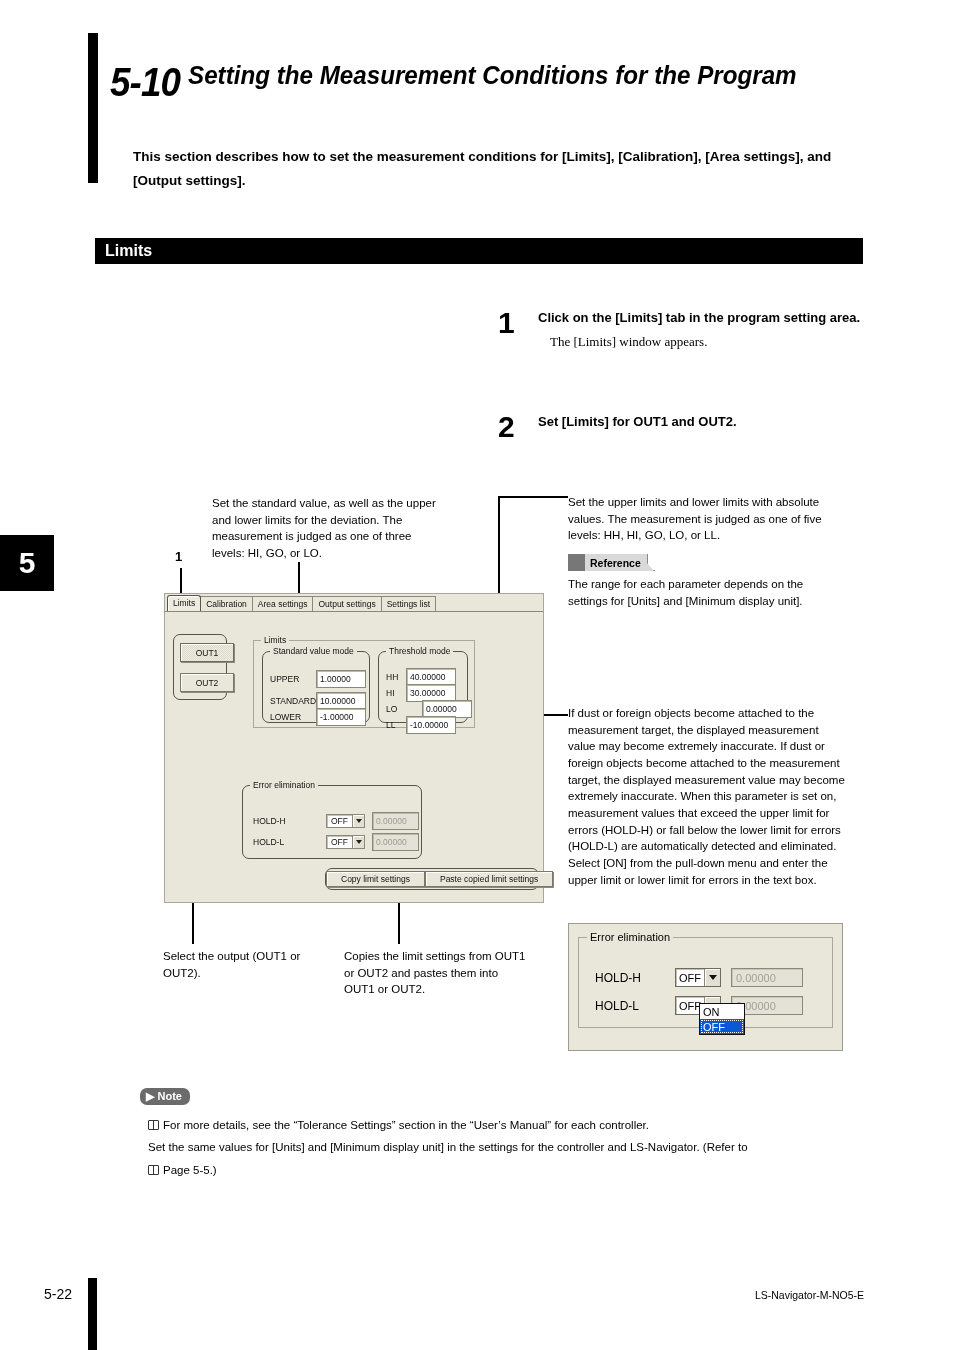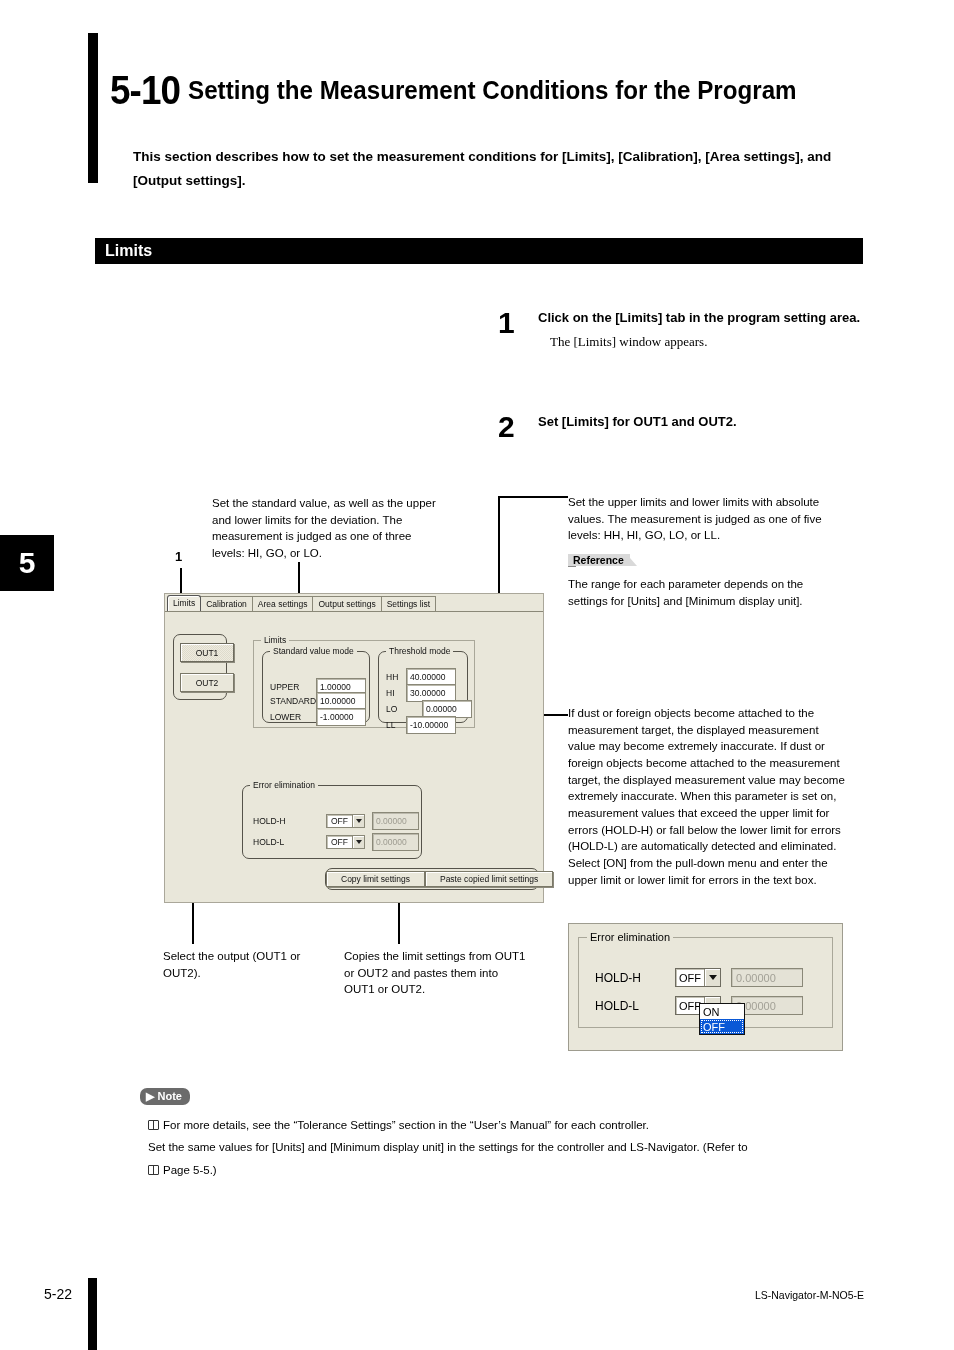--- a/index.html
+++ b/index.html
@@ -22,23 +22,23 @@
     display:flex; align-items:center; justify-content:center;
     font-family:"Liberation Sans", sans-serif;
   }
 
   
   .head-bar {
     position:absolute; left:88px; top:33px;
     width:10px; height:150px; background:#000;
   }
   .title-row {
-    position:absolute; left:110px; top:68px;
+    position:absolute; left:110px; top:60px;
     width:790px;
-    display:flex; align-items:center;
+    display:flex; align-items:flex-start;font-style:italic;
   }
   .title-num {
     font-size:40px; font-weight:bold; letter-spacing:-1px;
     font-family:"Liberation Sans", sans-serif;
     transform: scaleX(0.92);
     transform-origin: left bottom;
   }
   .title-text {
     font-size:26px; font-weight:bold; margin-left:2px;
     transform: scaleX(0.93);
@@ -77,21 +77,21 @@
   .callout { position:absolute; font-size:11.5px; line-height:1.45; }
   #callout-standard { left:212px; top:495px; width:230px; }
   #callout-threshold { left:568px; top:494px; width:275px; }
   #callout-reference-body { left:568px; top:576px; width:277px; }
   #callout-dust { left:568px; top:705px; width:278px; }
   #caption-output { left:163px; top:948px; width:150px; }
   #caption-copy { left:344px; top:948px; width:185px; }
 
   .ref-badge {
     position:absolute; left:568px; top:554px;
-    display:flex; align-items:stretch; height:17px;flex-direction:column;
+    display:flex; align-items:stretch; height:17px;
   }
   .ref-square { width:17px; background:#777; }
   .ref-label {
     background:#d9d9d9; color:#000; font-size:10.5px; font-weight:bold;
     padding:0 6px 0 5px; display:flex; align-items:center;
     position:relative;
   }
   .ref-label::after{
     content:""; position:absolute; right:-7px; bottom:0;
     width:0; height:0;
@@ -361,21 +361,21 @@
         <span>OUT2</span>
       </div>
   </div>
 
   <div class="group" id="grp-limits">
     <span class="glabel">Limits</span>
 
     <div class="group round" id="grp-std">
       <span class="glabel">Standard value mode</span>
 
-      <div class="fieldrow" style="left:7px; top:26px;">
+      <div class="fieldrow" style="left:7px; top:18px;">
         <span class="flabel" style="width:46px;">UPPER</span>
         <span class="fbox" style="width:50px;">1.00000</span>
       </div>
       <div class="fieldrow" style="left:7px; top:40px;">
         <span class="flabel" style="width:46px;">STANDARD</span>
         <span class="fbox" style="width:50px;">10.00000</span>
       </div>
       <div class="fieldrow" style="left:7px; top:56px;">
         <span class="flabel" style="width:46px;">LOWER</span>
         <span class="fbox" style="width:50px;">-1.00000</span>

